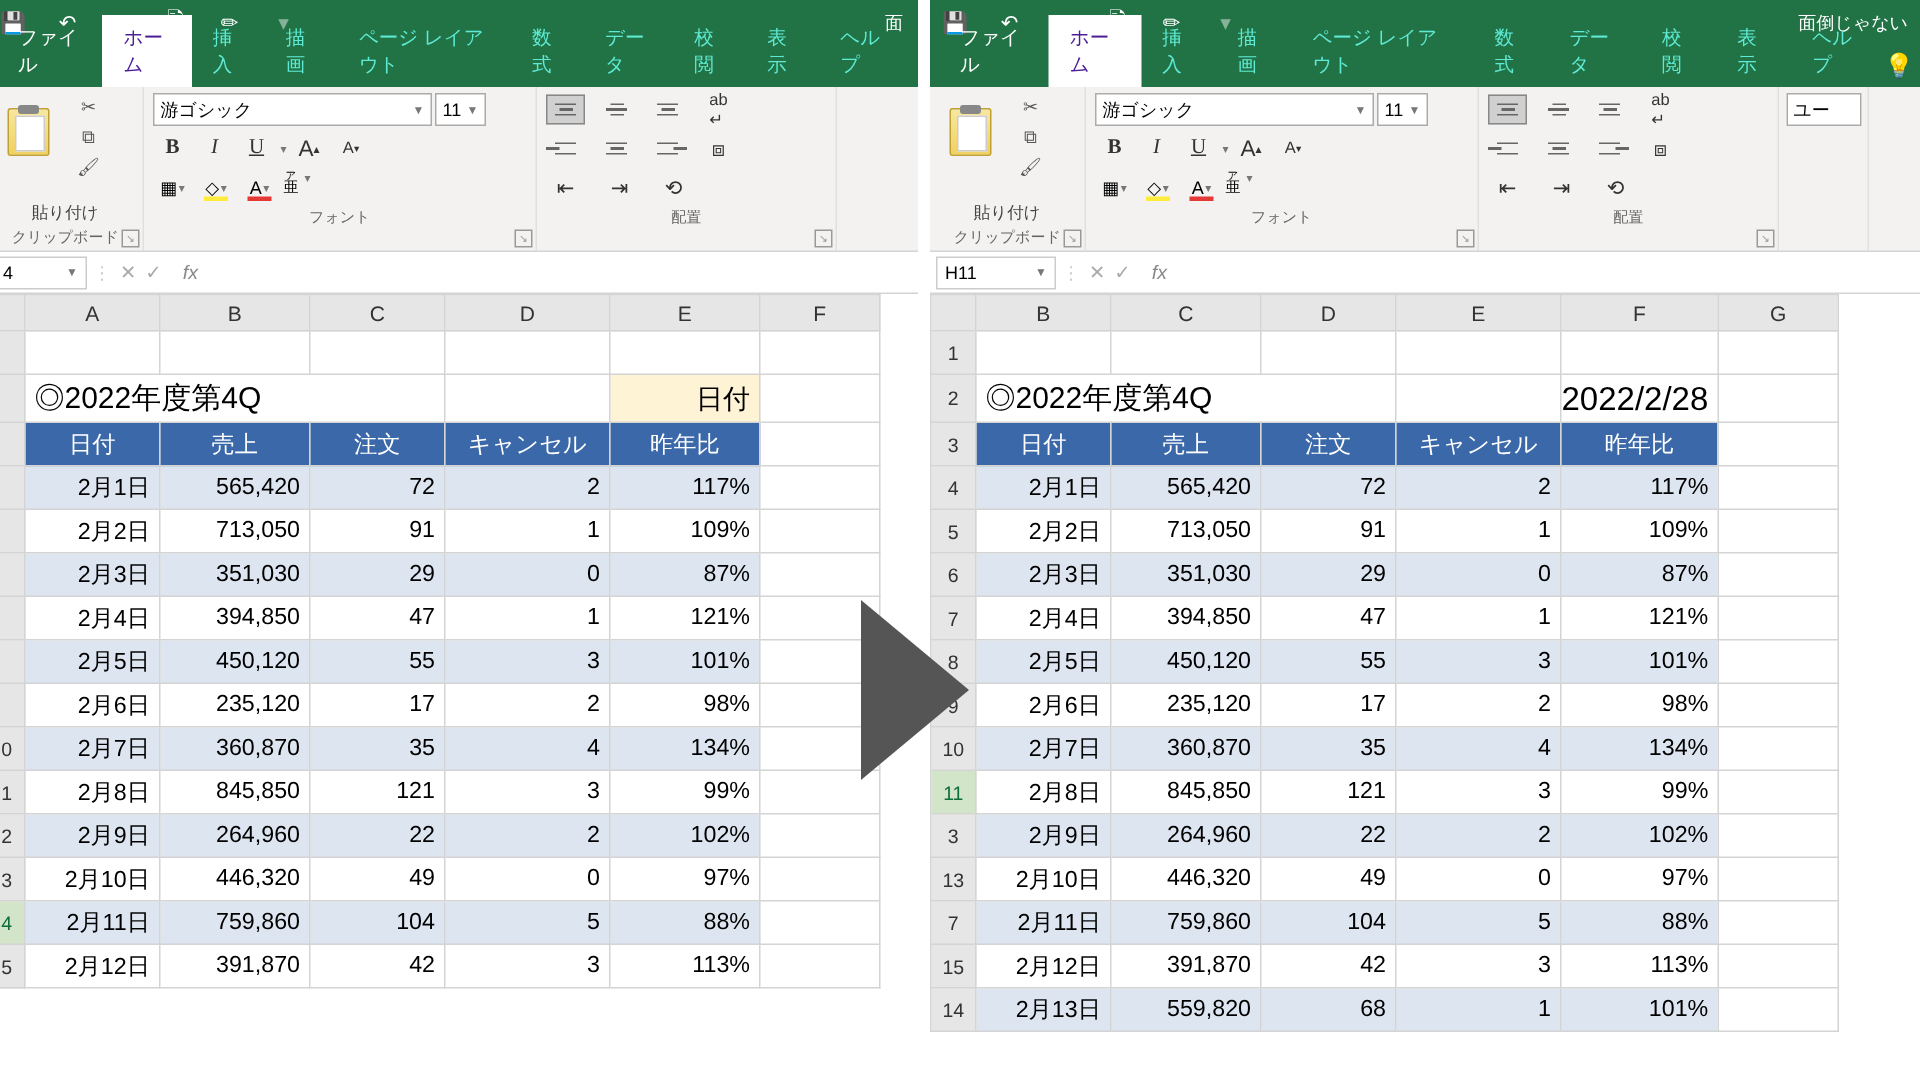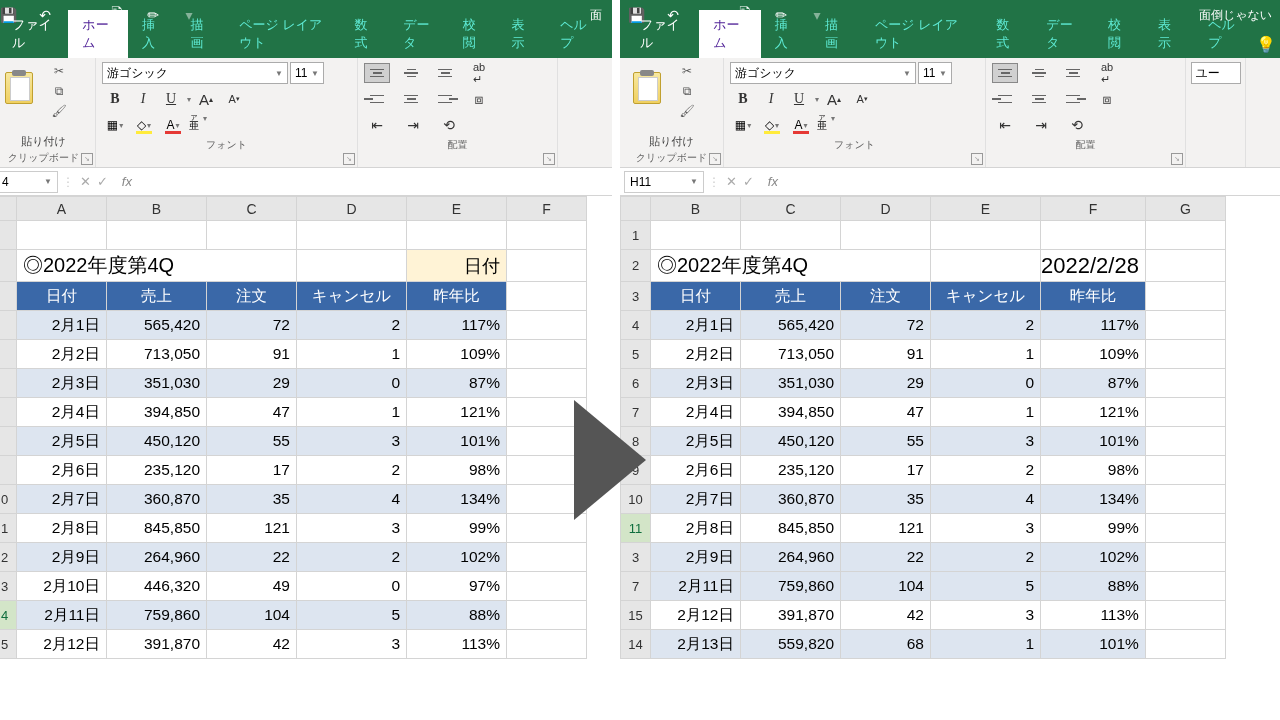--- a/index.html
+++ b/index.html
@@ -599,20 +599,29 @@
           </tr>
           <tr class="stripe">
             <th class="rowh">3</th>
             <td class="data">2月9日</td>
             <td class="data">264,960</td>
             <td class="data">22</td>
             <td class="data">2</td>
             <td class="data">102%</td>
             <td style="background:#fff"></td>
           </tr>
+          <tr class="">
+            <th class="rowh">13</th>
+            <td class="data">2月10日</td>
+            <td class="data">446,320</td>
+            <td class="data">49</td>
+            <td class="data">0</td>
+            <td class="data">97%</td>
+            <td style="background:#fff"></td>
+          </tr>
           <tr class="stripe">
             <th class="rowh">7</th>
             <td class="data">2月11日</td>
             <td class="data">759,860</td>
             <td class="data">104</td>
             <td class="data">5</td>
             <td class="data">88%</td>
             <td style="background:#fff"></td>
           </tr>
           <tr class="">

